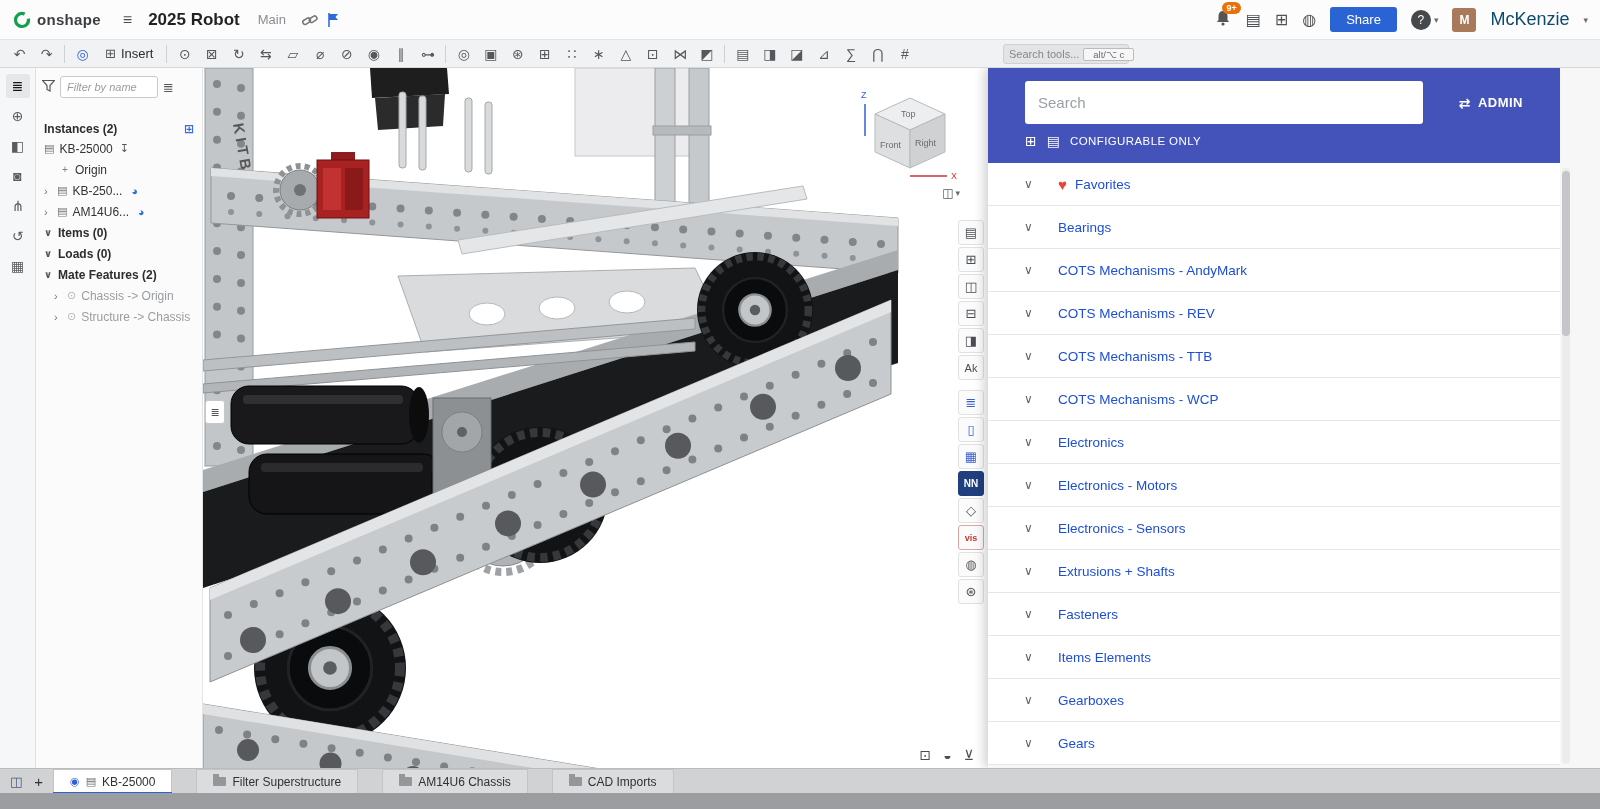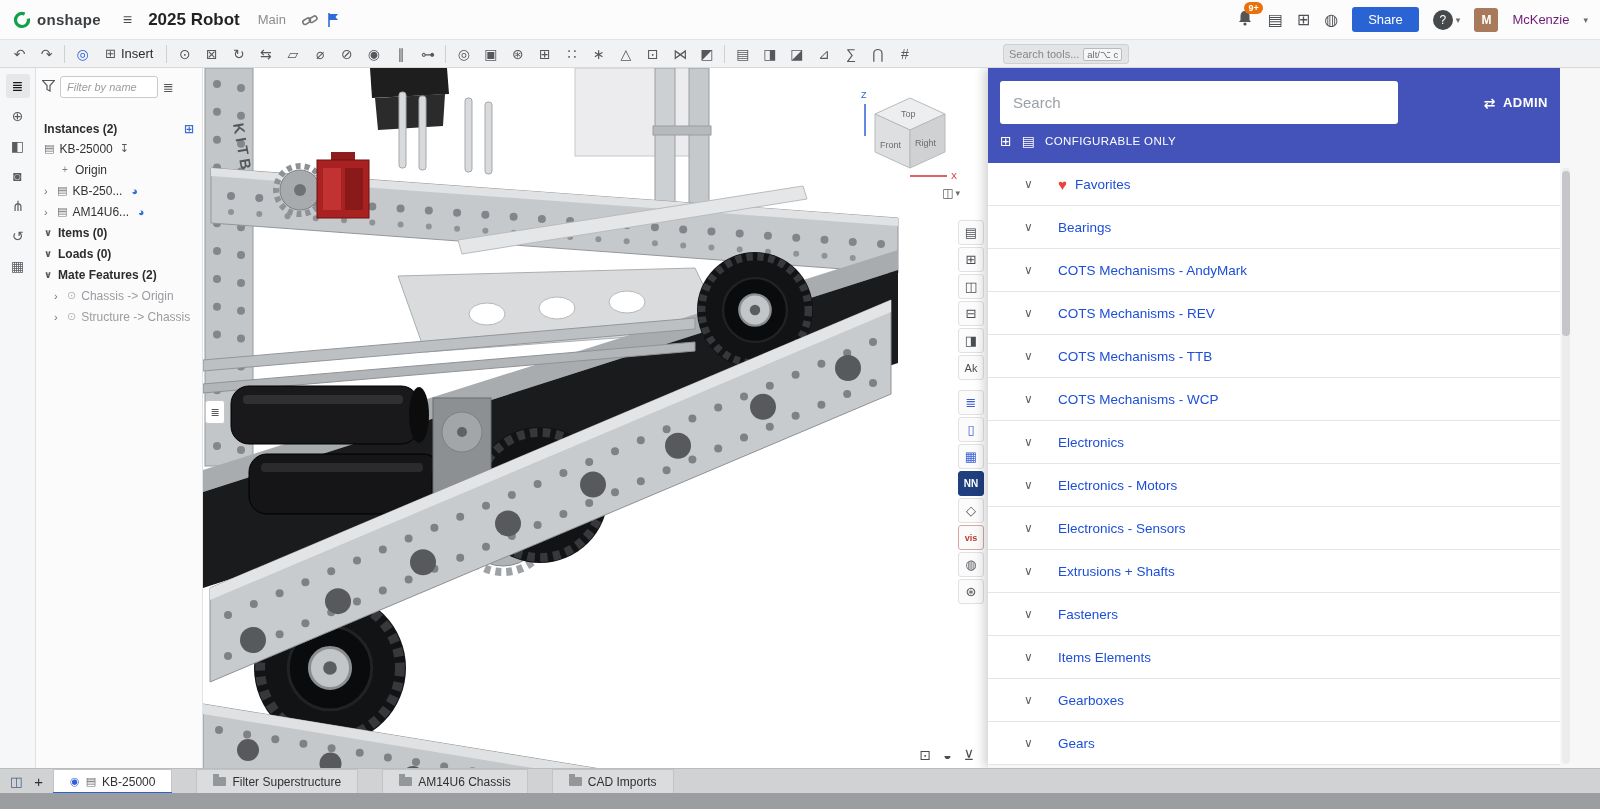--- a/index.html
+++ b/index.html
@@ -20,36 +20,36 @@
   .badge{position:absolute;top:-7px;right:-9px;background:#e8710a;color:#fff;font-size:9px;
     font-weight:bold;border-radius:8px;padding:1px 4px;line-height:1.2}
   .hdr-ic{font-size:16px;color:#4f5255;cursor:pointer;line-height:1}
   .share-btn{background:#2a63d4;color:#fff;font-size:13px;padding:5px 16px;border-radius:3px;cursor:pointer}
   .help-wrap{display:flex;align-items:center;gap:3px;cursor:pointer}
   .help-circ{width:20px;height:20px;border-radius:50%;background:#46494c;color:#fff;font-size:12px;
     display:flex;align-items:center;justify-content:center}
   .caret{font-size:9px;color:#6a6d70}
   .avatar{width:24px;height:24px;border-radius:3px;background:#a8795a;color:#fff;font-size:12px;
     font-weight:bold;display:flex;align-items:center;justify-content:center;cursor:pointer}
-  .user-name{font-size:13px;color:#701a75;cursor:pointer}
+  .user-name{font-size:18px;color:#0c4a6e;cursor:pointer}
 
   
   #toolbar{position:absolute;left:0;top:40px;width:1600px;height:28px;background:#f1f2f3;
     border-bottom:1px solid #d7d8da;display:flex;align-items:center;padding:0 6px;z-index:25}
   .tbtn{width:27px;height:24px;display:flex;align-items:center;justify-content:center;font-size:14px;
     color:#55585c;cursor:pointer;border-radius:3px}
   .tbtn.blue{color:#2f5fd8}
   .tsep{width:1px;height:18px;background:#cfd0d2;margin:0 4px}
   .insert-btn{display:flex;align-items:center;gap:5px;font-size:13px;color:#2b2d2f;padding:3px 9px;cursor:pointer}
   .insert-btn .ins-ic{color:#55585c;font-size:13px}
   .tool-search{position:absolute;left:1003px;top:4px;width:126px;height:20px;background:#e3e4e6;
     border:1px solid #cfd0d2;border-radius:3px;display:flex;align-items:center;padding:0 5px;gap:4px;cursor:text}
   .tool-search .ph{font-size:11px;color:#85888b;white-space:nowrap}
   .kbd{font-size:9.5px;color:#6a6d70;border:1px solid #b9bbbd;background:#f6f6f7;border-radius:2px;
-    padding:0 3px;white-space:nowrap}
+    padding:0 9px;white-space:nowrap}
 
   
   #left-rail{position:absolute;left:0;top:68px;width:36px;bottom:41px;background:#f6f7f8;
     border-right:1px solid #dfe0e2;display:flex;flex-direction:column;align-items:center;
     padding-top:6px;gap:6px;z-index:20}
   .rail-ic{width:24px;height:24px;display:flex;align-items:center;justify-content:center;font-size:14px;
     color:#5a5d60;cursor:pointer;border-radius:3px}
   .rail-ic.active{color:#141618;background:#e6e7e9}
 
   
@@ -90,21 +90,21 @@
   .strip-ic.red{color:#c03a2b;border-color:#d8a7a1;font-size:9px;font-weight:bold}
   .vp-bottom{position:absolute;right:14px;bottom:5px;display:flex;gap:12px;color:#4a4e52;font-size:14px}
   .vp-bottom span{cursor:pointer}
   .panel-toggle{position:absolute;left:2px;top:332px;width:20px;height:24px;background:#fff;
     border:1px solid #c6c7c9;border-radius:3px;display:flex;align-items:center;justify-content:center;
     font-size:11px;color:#55585b;cursor:pointer;z-index:12}
 
   
   #insert-panel{position:absolute;left:988px;top:68px;width:612px;bottom:41px;background:#f7f7f8;
     box-shadow:-4px 0 10px rgba(0,0,0,.18);z-index:15}
-  .ip-head{width:572px;height:95px;background:#4353b9;padding:13px 12px 12px;overflow:hidden}
+  .ip-head{width:572px;height:95px;background:#4353b9;padding:13px 37px 12px;overflow:hidden}
   .ip-row1{display:flex;align-items:center}
   .ip-search{flex:0 0 398px;height:43px;border:none;border-radius:3px;background:#fff;font-size:15px;
     padding:0 13px;color:#333;font-family:inherit}
   .ip-search::placeholder{color:#9aa0a6}
   .ip-admin{margin-left:auto;display:flex;align-items:center;gap:7px;color:#fff;font-size:13px;
     font-weight:bold;letter-spacing:.5px;cursor:pointer}
   .swap-ic{font-size:14px}
   .ip-row2{display:flex;align-items:center;gap:10px;margin-top:9px;color:#fff}
   .ip-ic{font-size:14px;cursor:pointer}
   .ip-conf{font-size:11.5px;font-weight:normal;letter-spacing:.4px;cursor:pointer}

